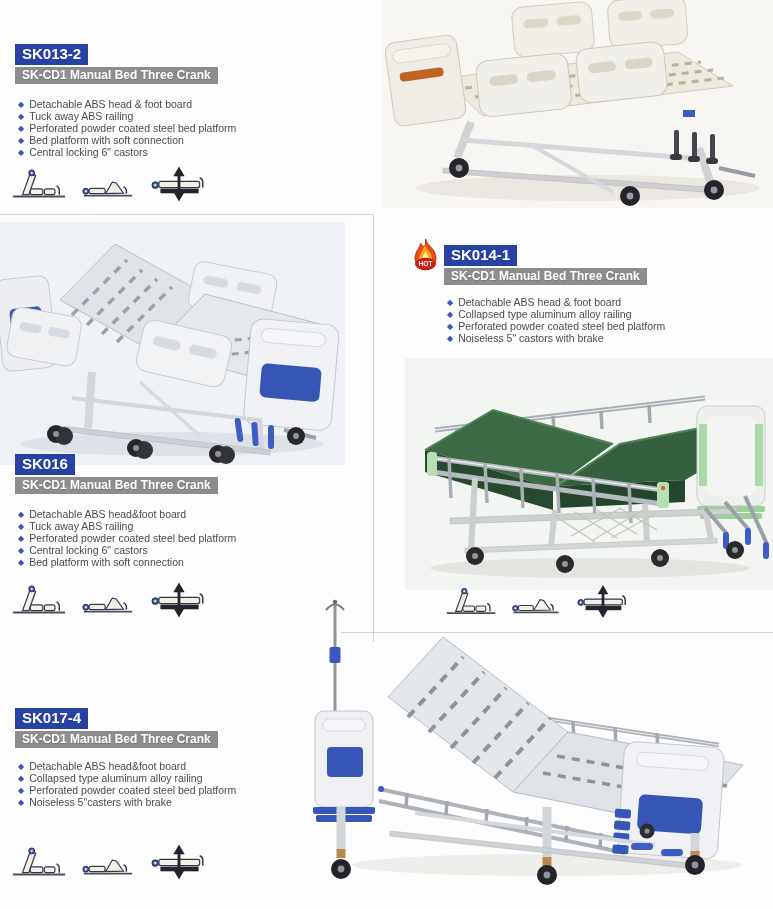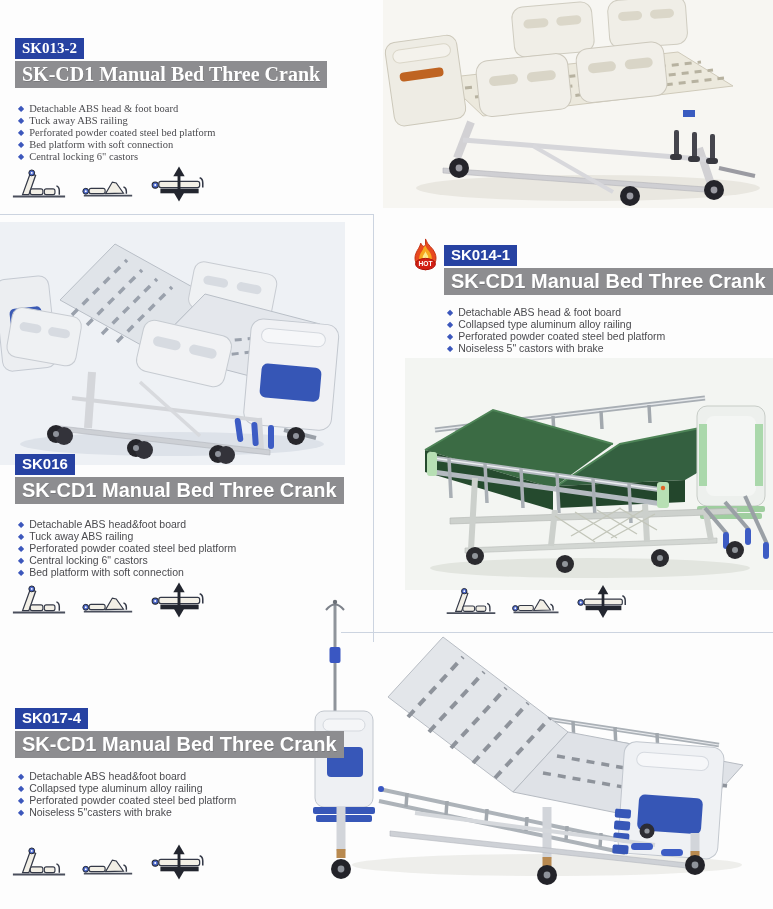--- a/index.html
+++ b/index.html
@@ -6,21 +6,21 @@
   .page{position:relative;width:773px;height:909px;background:#fdfdfd;overflow:hidden;
         font-family:"Liberation Sans",sans-serif;}
   .divider{position:absolute;background:#ccd4e0;}
   .divider.h{height:1px;}
   .divider.v{width:1px;}
 
   .info-block{position:absolute;}
   .model-badge{display:inline-block;background:#2742a2;color:#ffffff;font-weight:bold;
                font-size:15px;line-height:1.2;padding:1px 7px 2px;}
   .title-bar{width:fit-content;background:#8d8d90;color:#ffffff;font-weight:bold;
-             font-size:20px;line-height:1.2;padding:1px 7px 2px;margin-top:2px;white-space:nowrap;
+             font-size:12px;line-height:1.2;padding:1px 7px 2px;margin-top:2px;white-space:nowrap;
              text-shadow:0.5px 0.5px 0 rgba(60,60,60,.25);}
   .features{list-style:none;margin:15px 0 0;padding:0 0 0 3px;}
   .features li{display:flex;align-items:baseline;gap:5px;font-size:10.5px;line-height:1.14;
                color:#4b4b4f;}
   .features .bullet{color:#3c57bc;font-size:8px;flex:0 0 auto;transform:translateY(-1px);}
 
   .hot-wrap{position:absolute;}
   .photo{position:absolute;}
   .diagrams{position:absolute;display:flex;align-items:flex-end;gap:11px;}
   .diagrams svg{display:block;}
@@ -381,21 +381,21 @@
     <g>
         <circle cx="400" cy="272" r="10" fill="#232329"></circle>
         <circle cx="400" cy="272" r="3.4" fill="#8f939b"></circle>
       </g>
     <g>
         <circle cx="352" cy="238" r="7.5" fill="#2c2c33"></circle>
         <circle cx="352" cy="238" r="2.6" fill="#8f939b"></circle>
       </g>
   </svg>
 
-  <div class="info-block" style="left:15px;top:38px;width:340px;font-family:Liberation Serif, serif;">
+  <div class="info-block" style="left:15px;top:44px;width:340px;">
     <div class="model-badge">SK013-2</div>
     <div class="title-bar">SK-CD1 Manual Bed Three Crank</div>
     <ul class="features">
       <li>
           <span class="bullet">◆</span>
           <span>Detachable ABS head &amp; foot board</span>
         </li>
       <li>
           <span class="bullet">◆</span>
           <span>Tuck away ABS railing</span>

